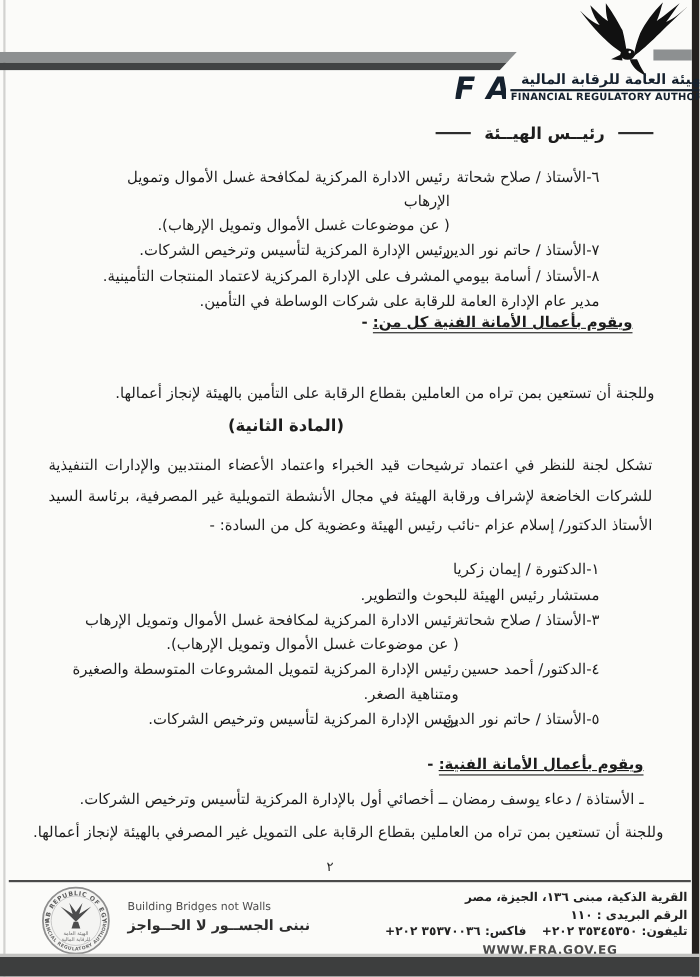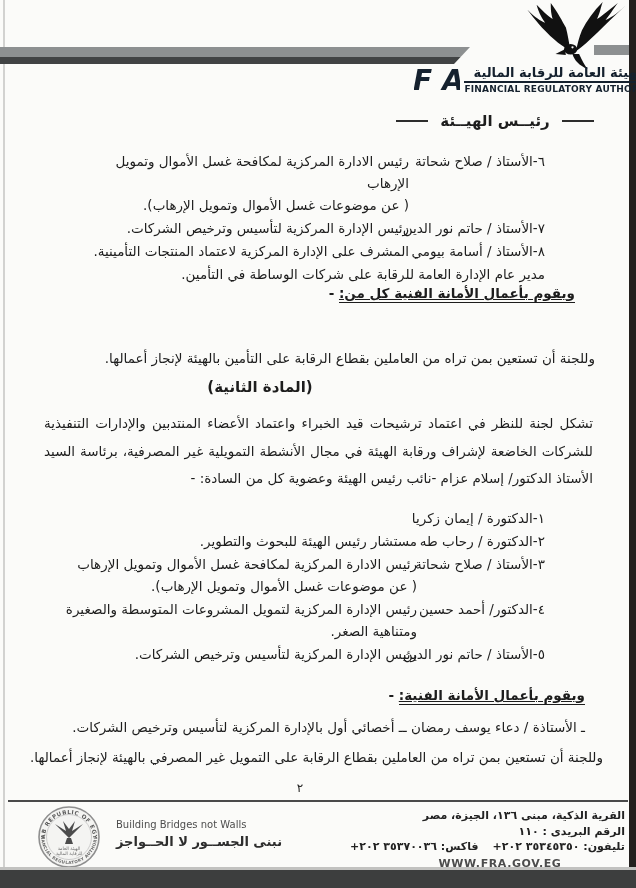--- a/index.html
+++ b/index.html
@@ -142,21 +142,20 @@
   <div class="abs rtl body-text sec1-note">وللجنة أن تستعين بمن تراه من العاملين بقطاع الرقابة على التأمين بالهيئة لإنجاز أعمالها.</div>
 
   <div class="abs article-title">(المادة الثانية)</div>
   <div class="abs rtl article-para">تشكل لجنة للنظر في اعتماد ترشيحات قيد الخبراء واعتماد الأعضاء المنتدبين والإدارات التنفيذية للشركات الخاضعة لإشراف ورقابة الهيئة في مجال الأنشطة التمويلية غير المصرفية، برئاسة السيد الأستاذ الدكتور/ إسلام عزام -نائب رئيس الهيئة وعضوية كل من السادة: -</div>
 
   <div class="abs rtl body-text list-b">
     <div class="mem-row">
       <span class="mem-name">١-الدكتورة / إيمان زكريا</span>
     </div>
     <div class="mem-row">
-      <span class="mem-name">٢-الدكتورة / رحاب طه</span>
       <span class="mem-role">مستشار رئيس الهيئة للبحوث والتطوير.</span>
     </div>
     <div class="mem-row row3">
       <span class="mem-name">٣-الأستاذ / صلاح شحاتة</span>
       <span class="mem-role">
         <span>رئيس الادارة المركزية لمكافحة غسل الأموال وتمويل الإرهاب</span><br>
         <span>( عن موضوعات غسل الأموال وتمويل الإرهاب).</span>
       </span>
     </div>
     <div class="mem-row row4">

